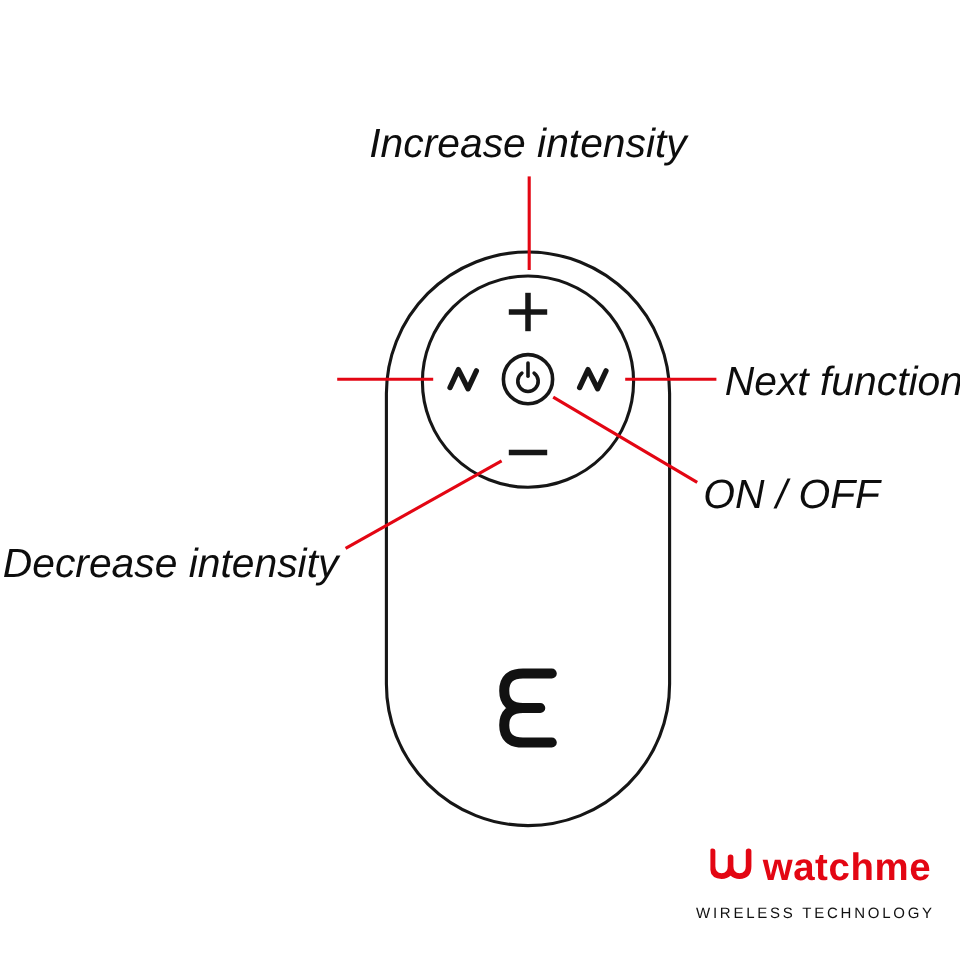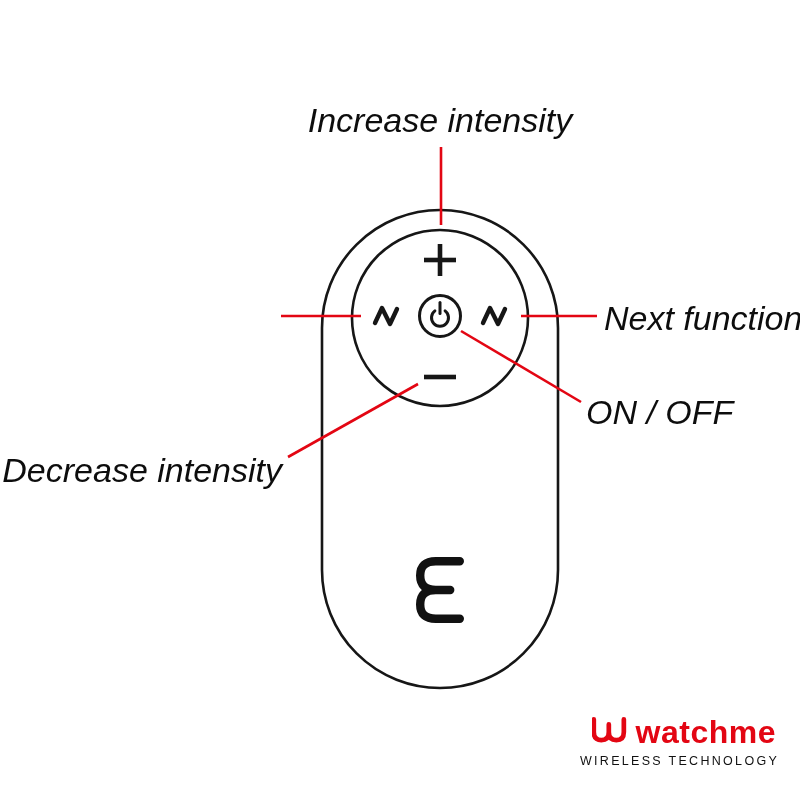--- a/index.html
+++ b/index.html
@@ -33,21 +33,21 @@
   .brand-row{
     display:flex;align-items:center;gap:8px;padding-left:12px;
   }
   .brand-wordmark{
     font-size:32px;
     font-weight:bold;
     letter-spacing:0.5px;
     color:#e30613;
   }
   .brand-tagline{
-    margin-top:2px;
+    margin-top:12px;
     font-size:12.5px;
     letter-spacing:2.3px;
     color:#111111;
     font-weight:400;
     white-space:nowrap;
   }
 </style>
 </head>
 <body>
 

